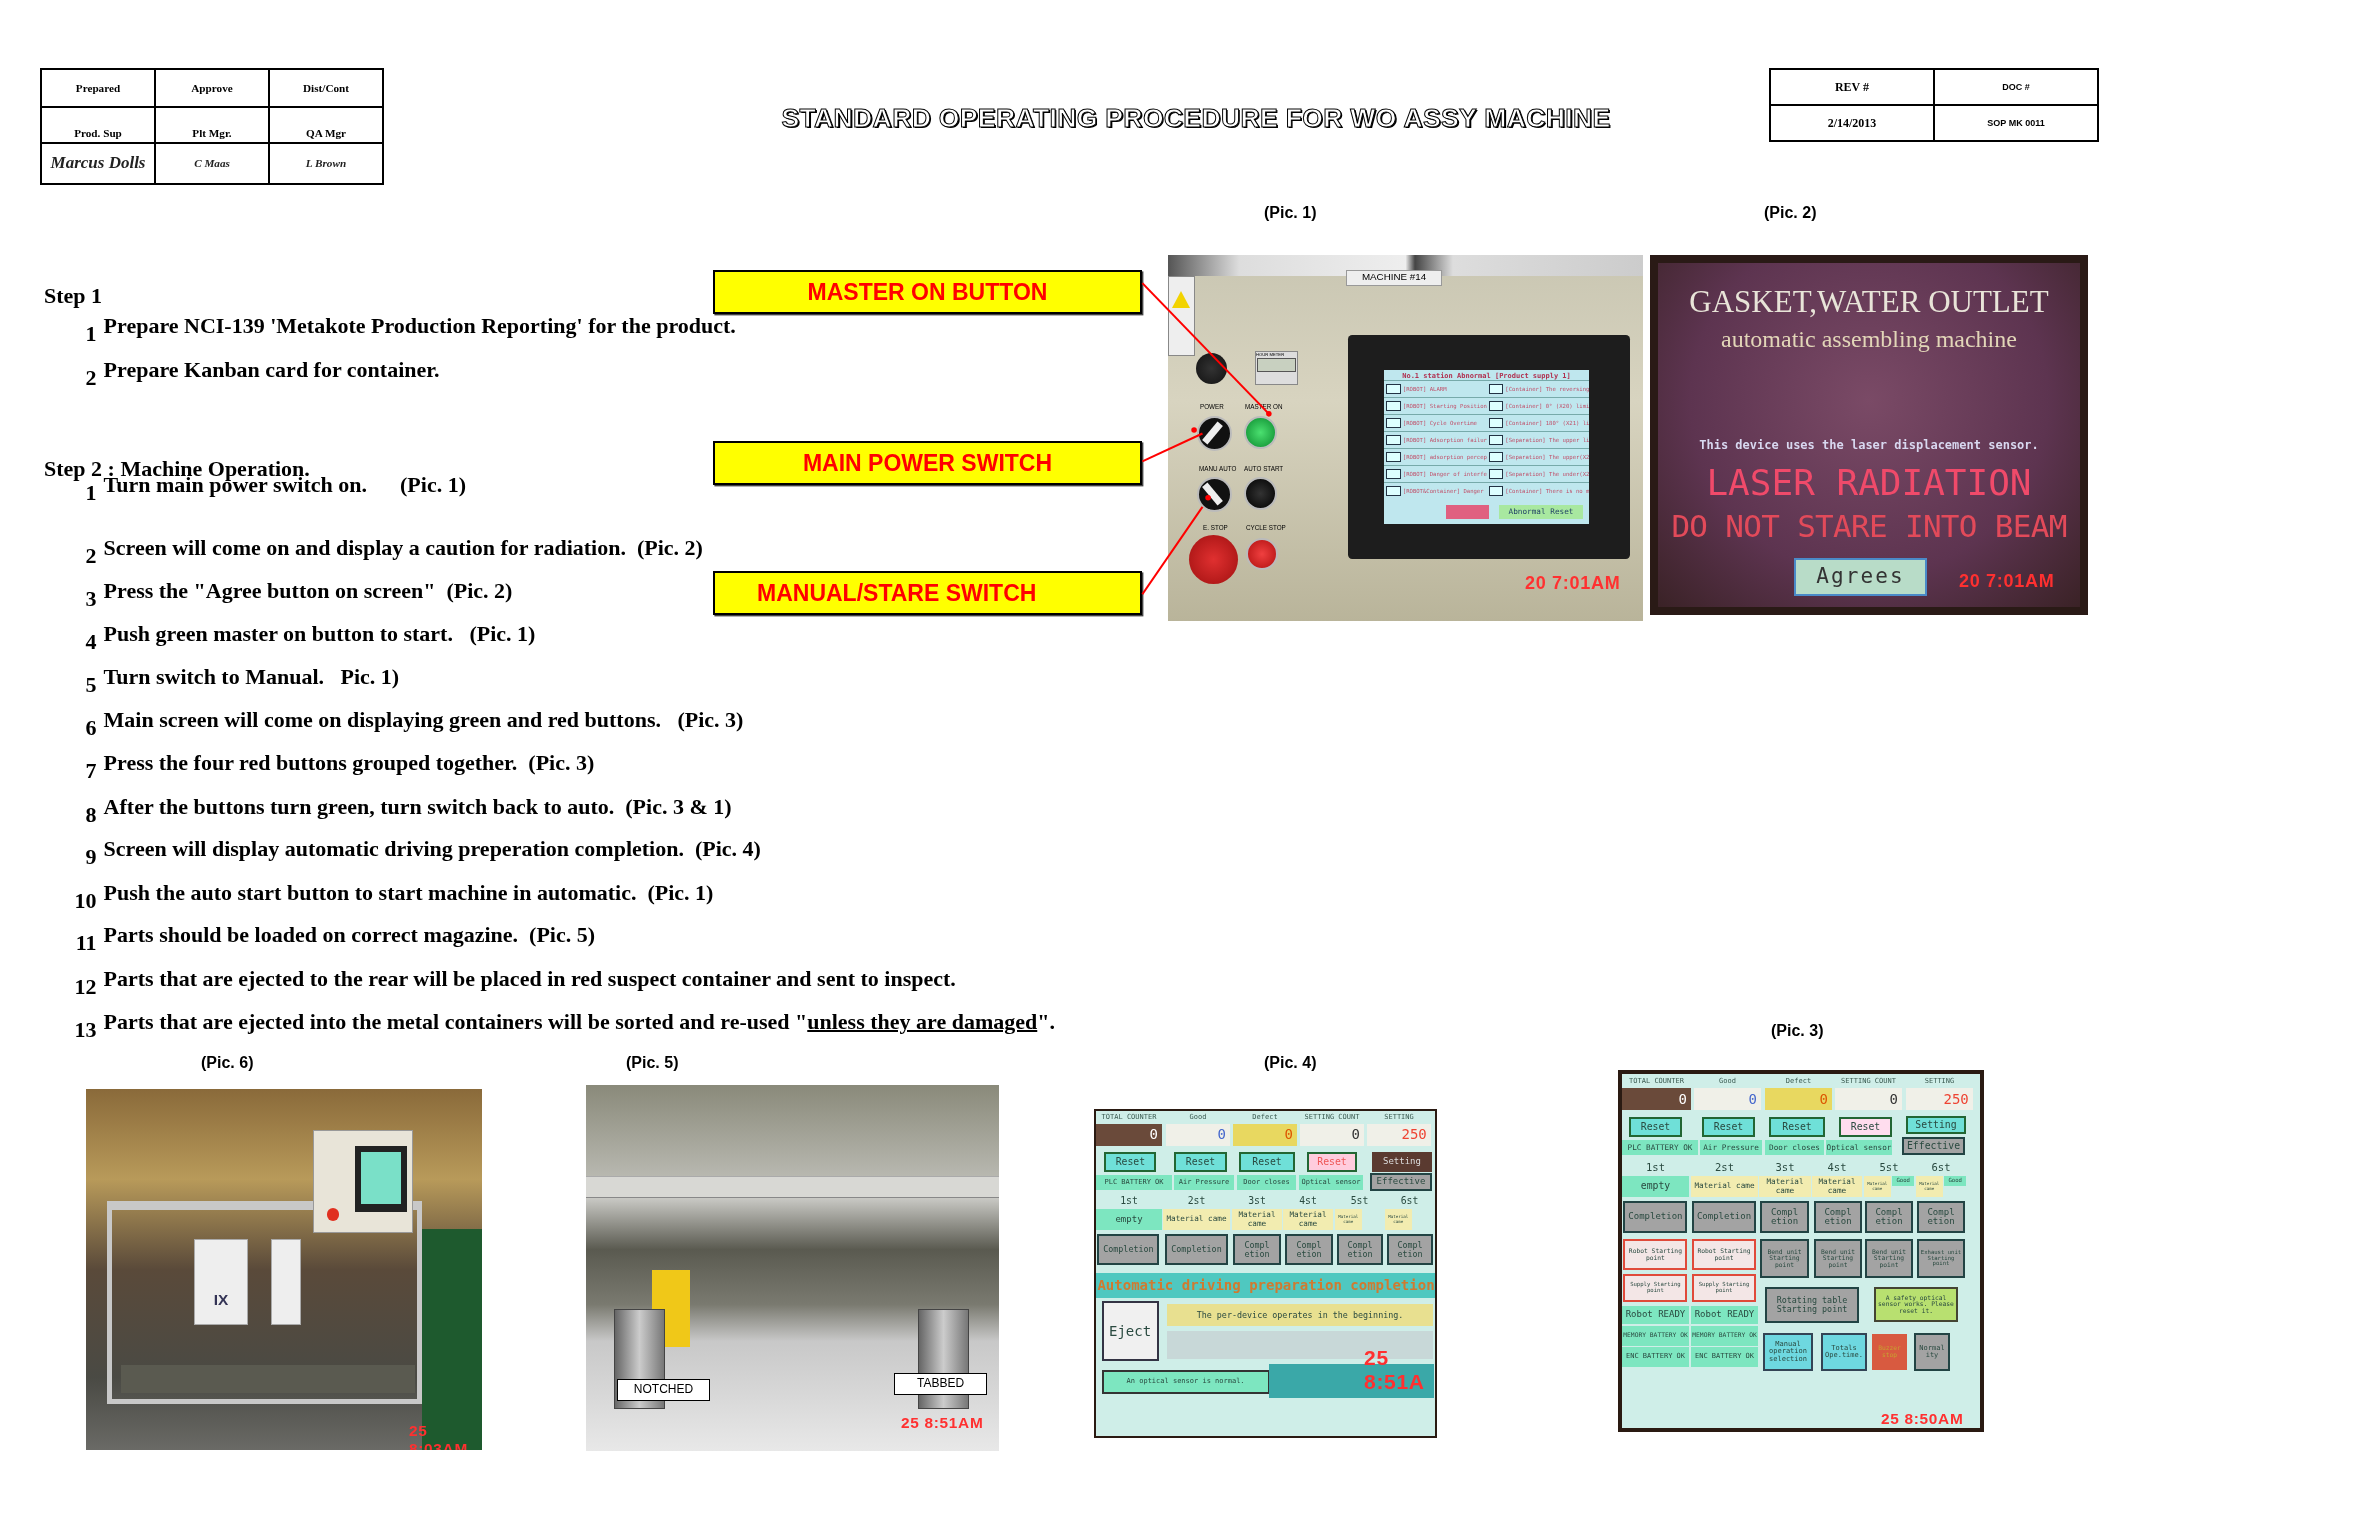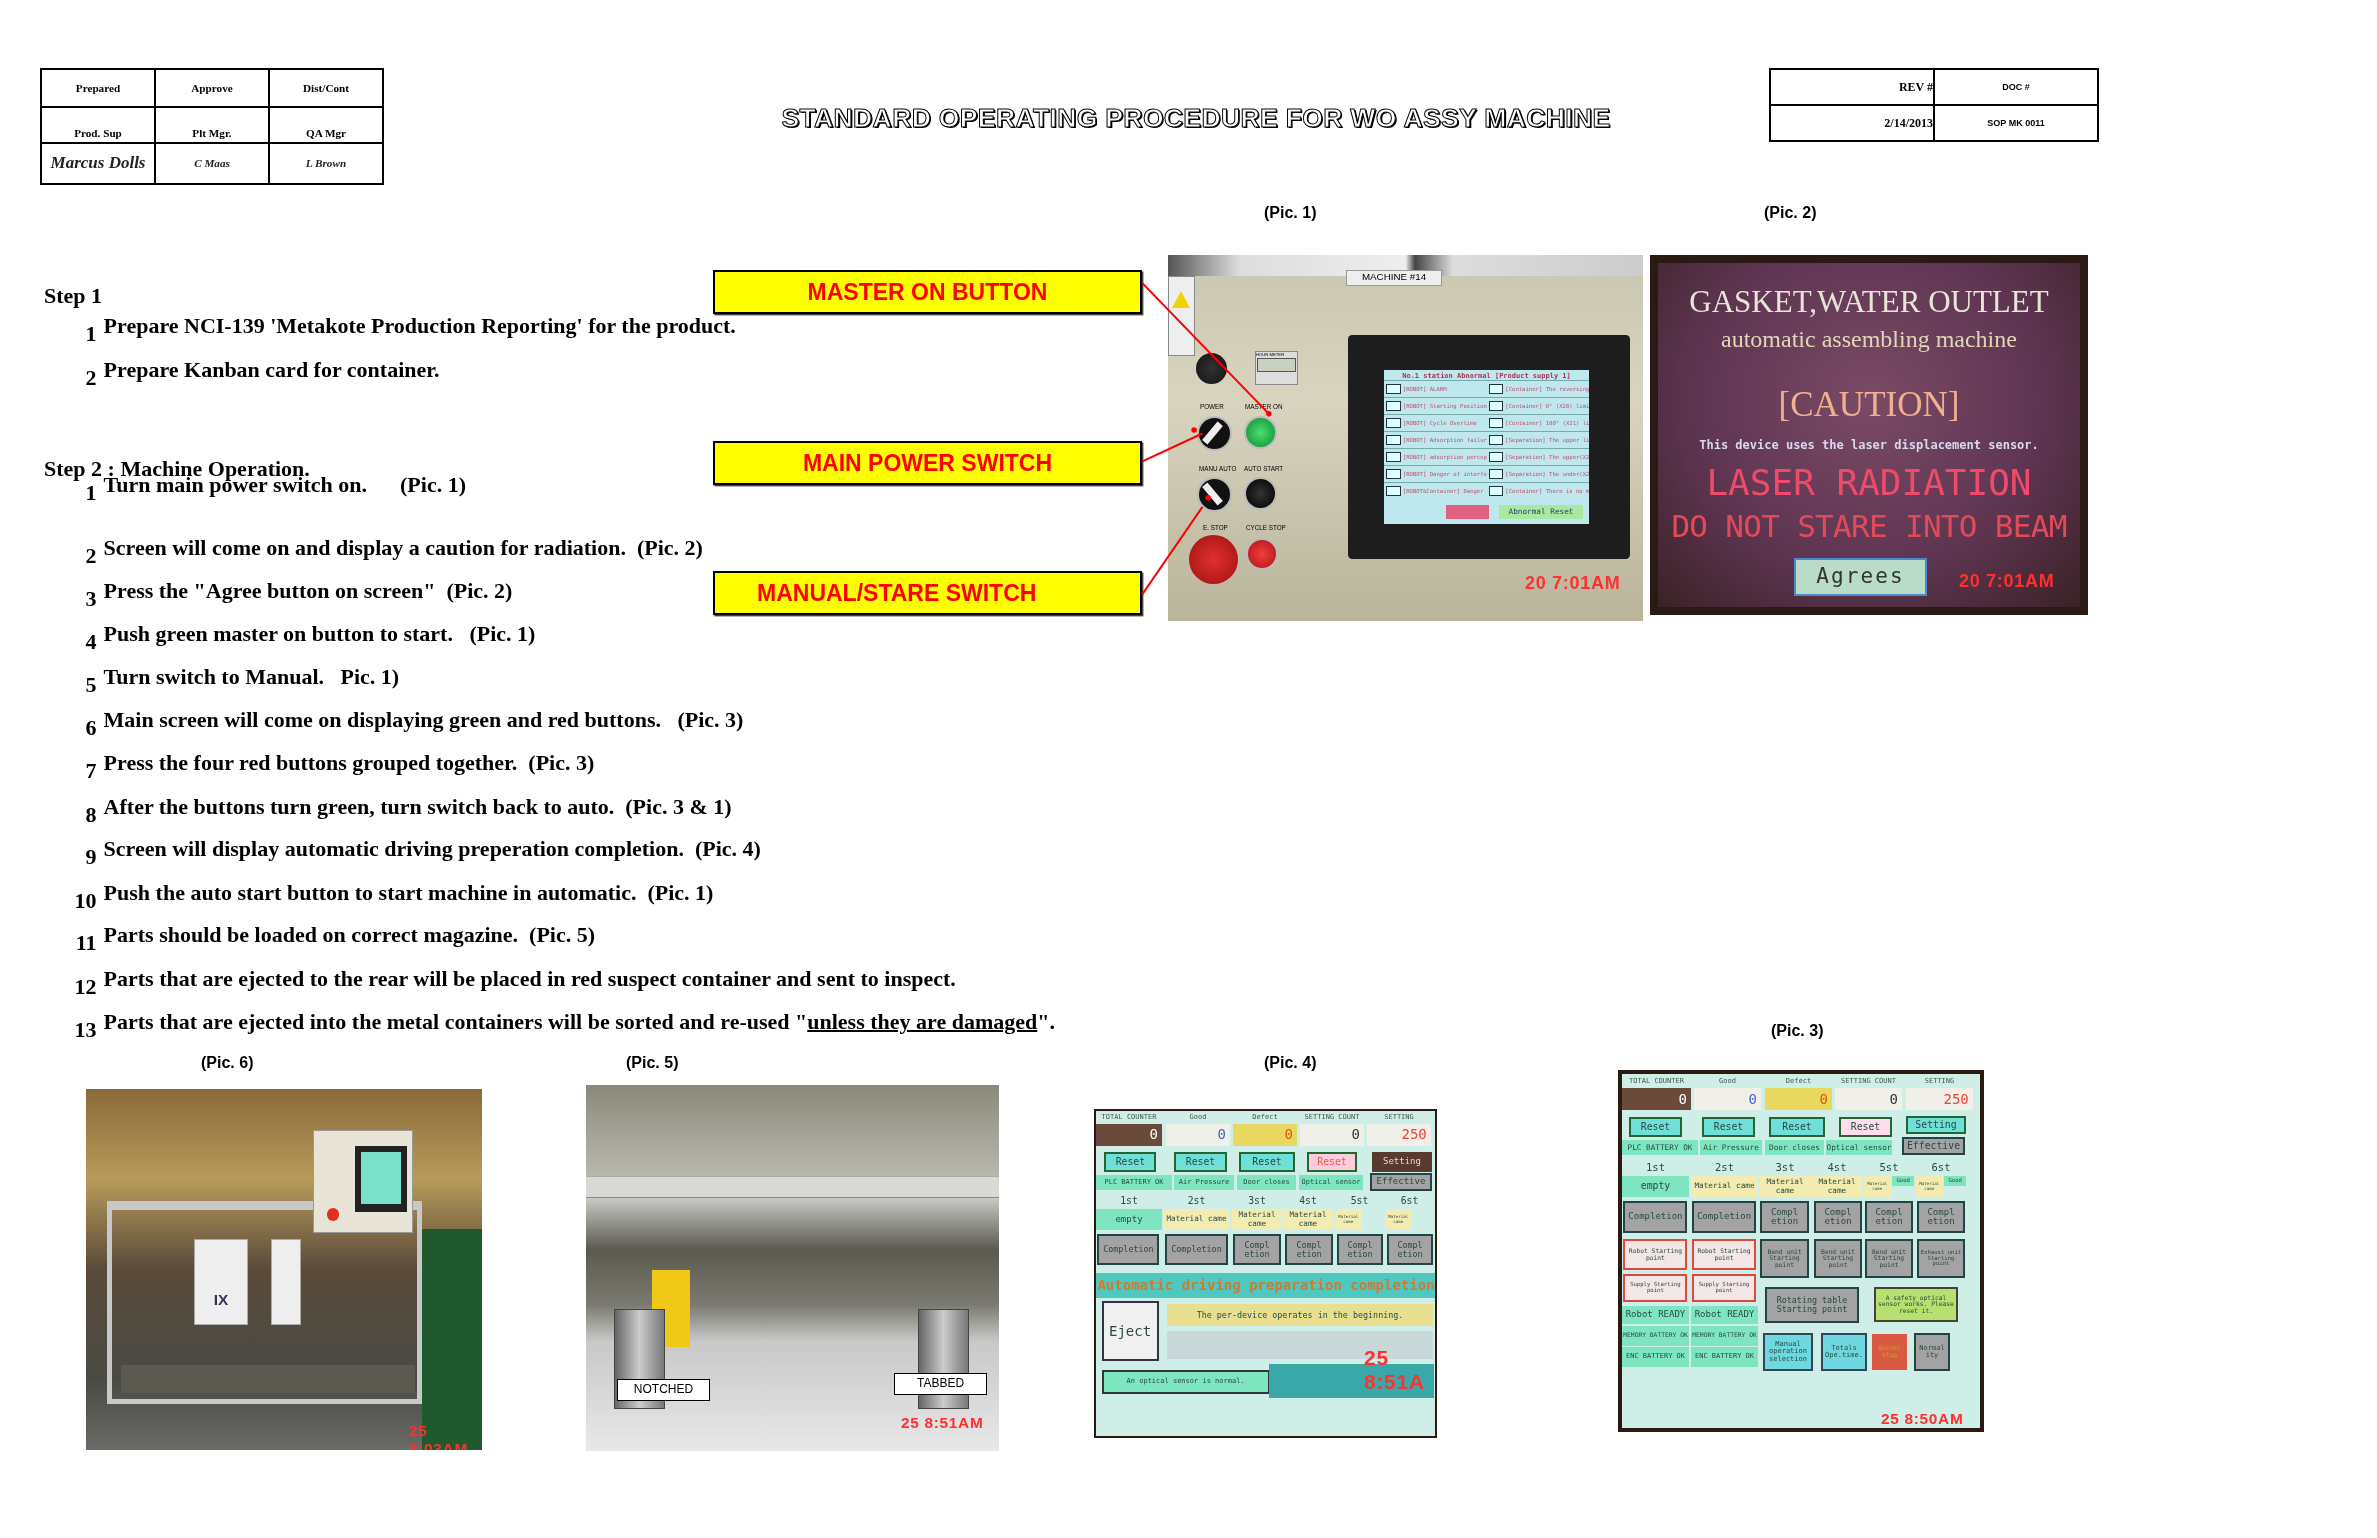--- a/index.html
+++ b/index.html
@@ -6,21 +6,21 @@
   body{width:2377px;height:1538px;position:relative;overflow:hidden;font-family:"Liberation Serif",serif;color:#000;}
   .abs{position:absolute;}
   table.sig{position:absolute;left:40px;top:68px;border-collapse:collapse;}
   table.sig td{border:2.8px solid #000;width:112px;text-align:center;font-weight:bold;font-size:11.2px;font-family:"Liberation Serif",serif;padding:0;}
   table.sig tr.r1 td{height:36px;}
   table.sig tr.r2 td{height:31px;vertical-align:bottom;padding-bottom:2.8px;}
   table.sig tr.r3 td{height:39px;}
   .sigscript{font-family:"DejaVu Serif",serif;font-style:italic;font-size:21px;font-weight:normal;color:#222;}
   table.rev{position:absolute;left:1769px;top:68px;border-collapse:collapse;}
   table.rev td{border:2.8px solid #000;text-align:center;font-weight:bold;padding:0;height:34px;}
-  table.rev td.c1{width:162px;font-family:"Liberation Serif",serif;font-size:12px;text-align:right;}
+  table.rev td.c1{width:162px;font-family:"Liberation Serif",serif;font-size:12px;}
   table.rev td.c2{width:162px;font-family:"Liberation Sans",sans-serif;font-size:9px;}
   .title{left:759px;top:103px;width:874px;text-align:center;font-family:"Liberation Sans",sans-serif;font-weight:900;font-size:26.6px;letter-spacing:0.3px;color:#fff;-webkit-text-stroke:1px #000;text-shadow:1.4px 1.4px 0 #000;}
   .piclabel{font-family:"Liberation Sans",sans-serif;font-weight:bold;font-size:16px;}
   .step-head{font-weight:bold;font-size:22px;left:44px;}
   .item{left:70px;font-weight:bold;font-size:22px;white-space:nowrap;}
   .item .num{display:inline-block;width:26.6px;text-align:right;margin-right:7px;position:relative;top:8.4px;}
   .item u{text-decoration:underline;text-decoration-thickness:2.1px;}
   .callout{background:#ffff00;border:2.1px solid #000;box-shadow:1.4px 1.4px 0 #444;font-family:"Liberation Sans",sans-serif;font-weight:bold;color:#ff0000;font-size:23px;display:flex;align-items:center;justify-content:center;box-sizing:border-box;}
   svg.lines{position:absolute;left:0;top:0;pointer-events:none;}
   .photo{position:absolute;overflow:hidden;box-sizing:border-box;}
@@ -217,21 +217,20 @@
       <div class="abs" style="left:62px;top:135px;width:43px;height:14px;background:#e06080;"></div>
       <div class="abs" style="left:115px;top:135px;width:84px;height:14px;background:#a8e8a0;color:#246;font-size:7.7px;text-align:center;line-height:14px;">Abnormal Reset</div>
     </div>
   </div>
   <div class="stamp" style="left:357px;top:318px;">20  7:01AM</div>
 </div>
 
 <div class="photo p2" style="left:1650px;top:255px;width:438px;height:360px;">
   <div class="l1" style="top:21px;font-family:'Liberation Serif',serif;font-size:31px;color:#e8e4d8;">GASKET,WATER OUTLET</div>
   <div class="l1" style="top:63px;font-family:'Liberation Serif',serif;font-size:24px;color:#e2d6b8;">automatic assembling machine</div>
-  <div class="l1" style="top:122px;font-family:'Liberation Serif',serif;font-size:35px;color:#f0b090;">[CAUTION]</div>
   <div class="l1" style="top:175px;font-family:'DejaVu Sans Mono',monospace;font-size:12px;font-weight:bold;color:#d8d8f0;">This device uses the laser displacement sensor.</div>
   <div class="l1" style="top:199px;font-family:'DejaVu Sans Mono',monospace;font-size:36px;color:#f04a6a;">LASER RADIATION</div>
   <div class="l1" style="top:245px;font-family:'DejaVu Sans Mono',monospace;font-size:31px;color:#e24a5a;letter-spacing:-0.7px;">DO NOT STARE INTO BEAM</div>
   <div class="abs" style="left:136px;top:295px;width:133px;height:38px;background:#b8dcc8;border:2.8px solid #4a8ac8;box-sizing:border-box;font-family:'DejaVu Sans Mono',monospace;font-size:21px;color:#333;text-align:center;line-height:33px;letter-spacing:2.1px;">Agrees</div>
   <div class="stamp" style="left:301px;top:308px;">20  7:01AM</div>
 </div>
 
 <svg class="lines" width="2377" height="1538" viewBox="0 0 3400 2200">
   <line x1="1634" y1="405" x2="1815" y2="592" stroke="#ff0000" stroke-width="3"></line>
   <line x1="1634" y1="660" x2="1720" y2="620" stroke="#ff0000" stroke-width="3"></line>

